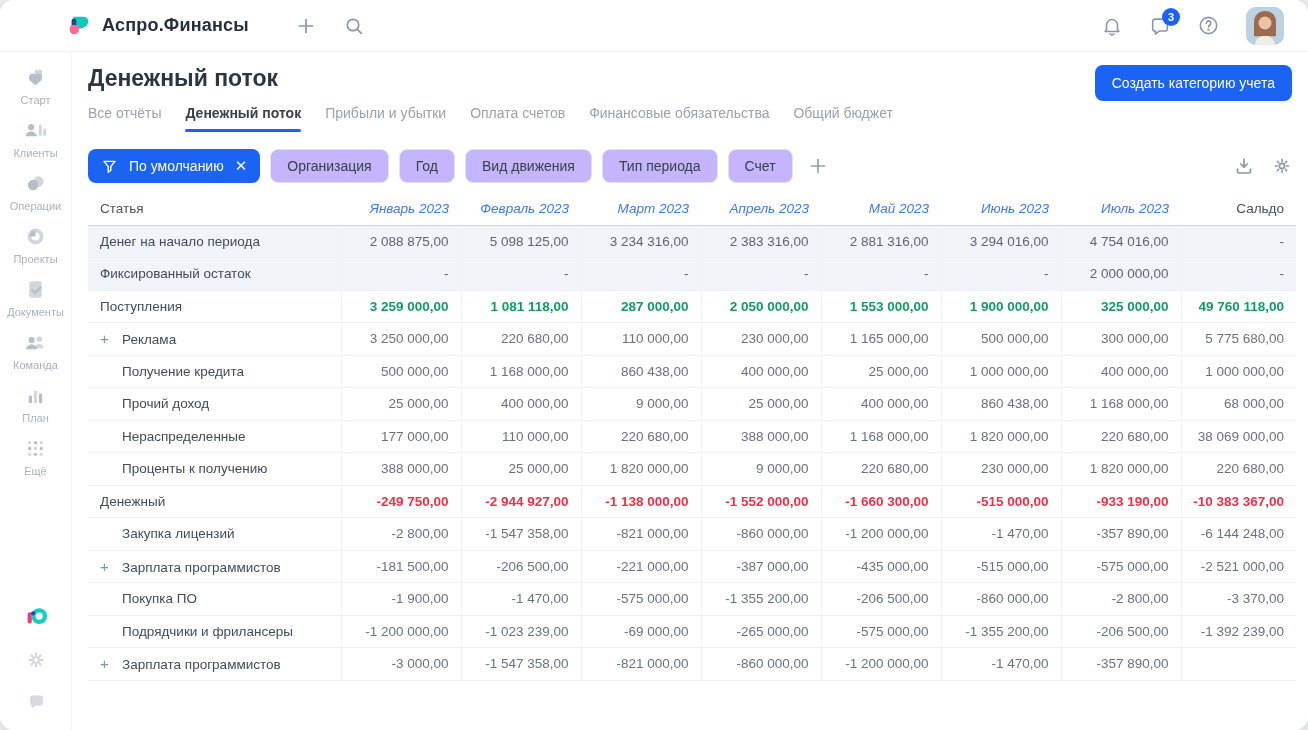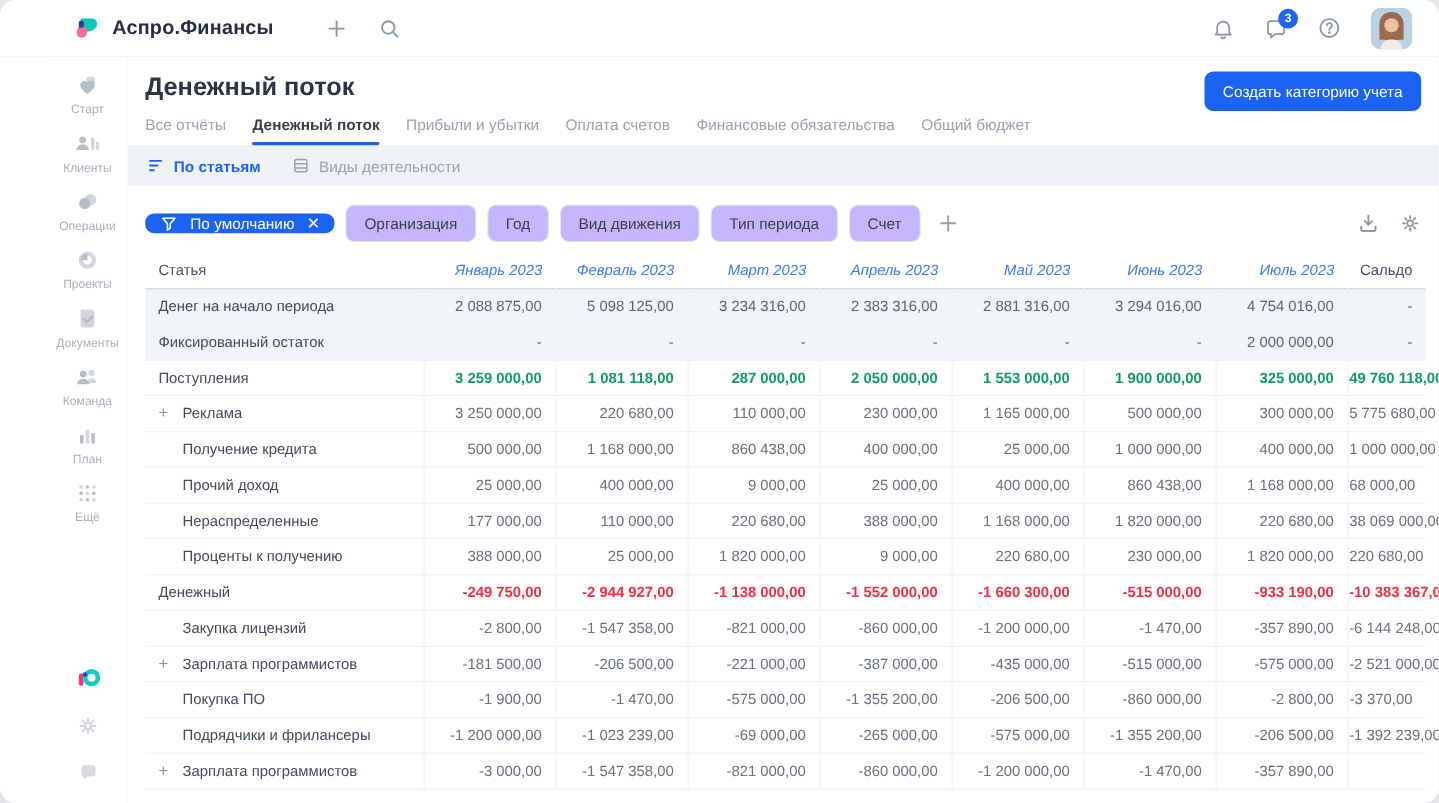--- a/index.html
+++ b/index.html
@@ -12,21 +12,21 @@
   .brand-name{font-size:18px;font-weight:700;color:#252f3e;letter-spacing:.2px;}
   .top-tool{margin-left:46px;display:flex;align-items:center;color:#8a96a8;cursor:pointer;}
   .top-tool.search{margin-left:26px;}
   .top-right{margin-left:auto;display:flex;align-items:center;gap:26px;}
   .top-ic{position:relative;color:#8a96a8;cursor:pointer;display:flex;}
   .badge{position:absolute;top:-7px;right:-9px;min-width:18px;height:18px;border-radius:9px;background:#1b63f2;color:#fff;font-size:11px;font-weight:700;display:flex;align-items:center;justify-content:center;padding:0 4px;}
   .avatar{width:38px;height:38px;border-radius:10px;overflow:hidden;cursor:pointer;flex:0 0 38px;}
 
   
   .page-body{flex:1;display:flex;min-height:0;}
-  .sidebar{flex:0 0 72px;background:#fff;display:flex;flex-direction:column;align-items:center;padding:12px 0 16px;border-right:1px solid #f3f5f7;margin-left:44px;}
+  .sidebar{flex:0 0 72px;background:#fff;display:flex;flex-direction:column;align-items:center;padding:12px 0 16px;border-right:1px solid #f3f5f7;}
   .side-item{display:flex;flex-direction:column;align-items:center;gap:3px;margin-bottom:11px;cursor:pointer;width:100%;}
   .side-item .lbl{font-size:11px;color:#a9b1bd;}
   .side-footer{margin-top:auto;display:flex;flex-direction:column;align-items:center;gap:18px;}
   .side-footer .fi{cursor:pointer;display:flex;}
 
   .main{flex:1;display:flex;flex-direction:column;min-width:0;background:#fff;}
 
   
   .page-head{padding:13px 16px 0;position:relative;}
   .page-title{font-size:23px;font-weight:600;color:#2c3544;}
@@ -36,21 +36,21 @@
   .tab.active:after{content:"";position:absolute;left:0;right:0;bottom:0;height:3px;border-radius:2px;background:var(--accent);}
   .create-btn{position:absolute;right:16px;top:13px;height:36px;padding:0 17px;border:none;border-radius:8px;background:var(--accent);color:#fff;font-size:14px;font-family:inherit;cursor:pointer;}
 
   
   .subtabs{flex:0 0 37px;background:#eef1f5;display:flex;align-items:center;gap:28px;padding:0 17px;font-size:14px;}
   .subtab{display:flex;align-items:center;gap:8px;color:#9aa3b0;cursor:pointer;}
   .subtab.active{color:var(--accent);font-weight:600;}
 
   
   .filter-row{display:flex;align-items:center;gap:10px;padding:17px 16px 9px;}
-  .chip-primary{display:flex;align-items:center;gap:11px;height:18px;border-radius:8px;background:var(--accent);color:#fff;font-size:14px;padding:0 13px;cursor:pointer;}
+  .chip-primary{display:flex;align-items:center;gap:11px;height:34px;border-radius:8px;background:var(--accent);color:#fff;font-size:14px;padding:0 13px;cursor:pointer;}
   .chip-primary .x{font-size:15px;opacity:.95;cursor:pointer;}
   .chip{height:34px;display:flex;align-items:center;padding:0 16px;border:1px solid #dfe4ea;border-radius:8px;background:#c4b5fd;color:#39404c;font-size:14px;cursor:pointer;white-space:nowrap;}
   .add-filter{color:#98a1ae;margin-left:5px;display:flex;cursor:pointer;}
   .filter-right{margin-left:auto;display:flex;align-items:center;gap:18px;color:#8a96a8;}
   .filter-right span{display:flex;cursor:pointer;}
 
   
   .table-wrap{flex:1;overflow:hidden;padding:0 12px 0 16px;}
   table{width:100%;border-collapse:collapse;table-layout:fixed;font-size:13.5px;}
   thead th{height:33px;font-weight:400;vertical-align:middle;}
@@ -252,44 +252,20 @@
         <div class="tabs" id="tabs">
             <div class="tab">Все отчёты</div>
             <div class="tab active">Денежный поток</div>
             <div class="tab">Прибыли и убытки</div>
             <div class="tab">Оплата счетов</div>
             <div class="tab">Финансовые обязательства</div>
             <div class="tab">Общий бюджет</div>
           </div>
       </div>
 
-      <div class="subtabs" id="subtabs">
-          <div class="subtab active">
-            <span style="display:flex">
-              <svg width="17" height="17" viewBox="0 0 20 20">
-                <g stroke="currentColor" stroke-width="2" stroke-linecap="round">
-                  <line x1="4" y1="5" x2="16" y2="5"></line>
-                  <line x1="4" y1="10" x2="12" y2="10"></line>
-                  <line x1="4" y1="15" x2="8" y2="15"></line>
-                </g>
-              </svg>
-            </span>
-            <span>По статьям</span>
-          </div>
-          <div class="subtab">
-            <span style="display:flex">
-              <svg width="17" height="17" viewBox="0 0 20 20" fill="none" stroke="currentColor" stroke-width="1.6">
-                <rect x="3.5" y="3.5" width="13" height="13" rx="2"></rect>
-                <line x1="3.5" y1="8" x2="16.5" y2="8"></line>
-                <line x1="3.5" y1="12.5" x2="16.5" y2="12.5"></line>
-              </svg>
-            </span>
-            <span>Виды деятельности</span>
-          </div>
-        </div>
 
       <div class="filter-row">
         <div class="chip-primary">
           <span style="display:flex">
             <svg width="17" height="17" viewBox="0 0 20 20">
                 <path d="M3.5 4h13l-5 6v4.6l-3 2.2V10z" fill="none" stroke="#fff" stroke-width="1.7" stroke-linejoin="round"></path>
               </svg>
           </span>
           <span>По умолчанию</span>
           <span class="x">✕</span>

